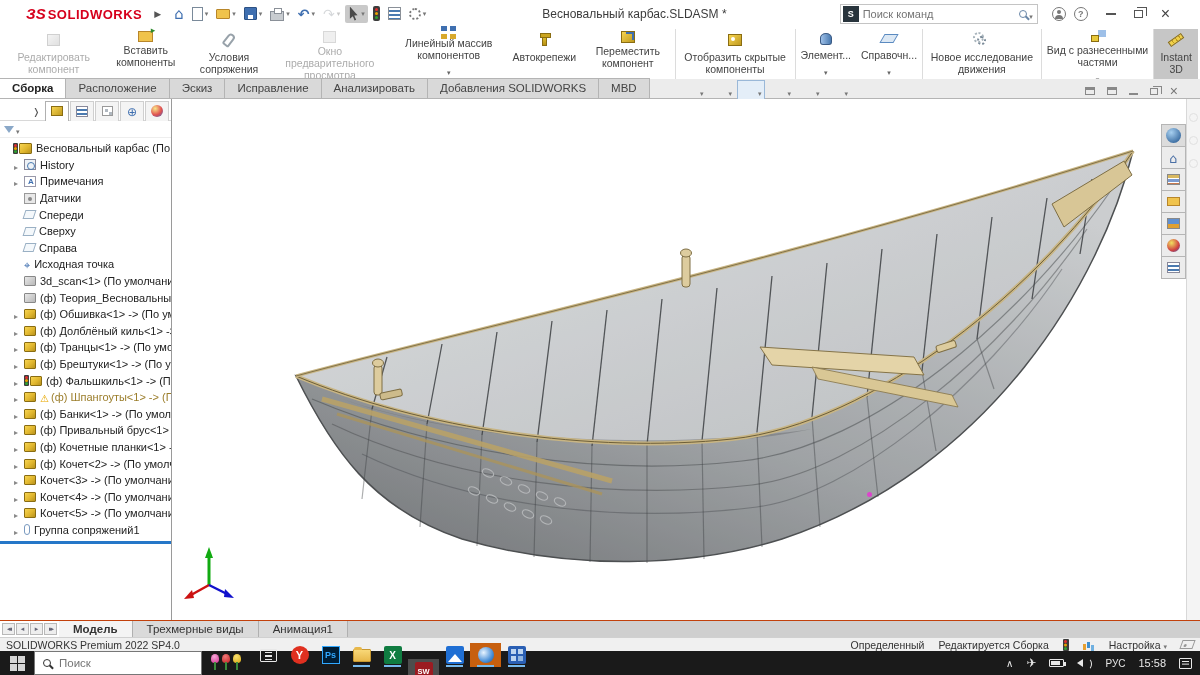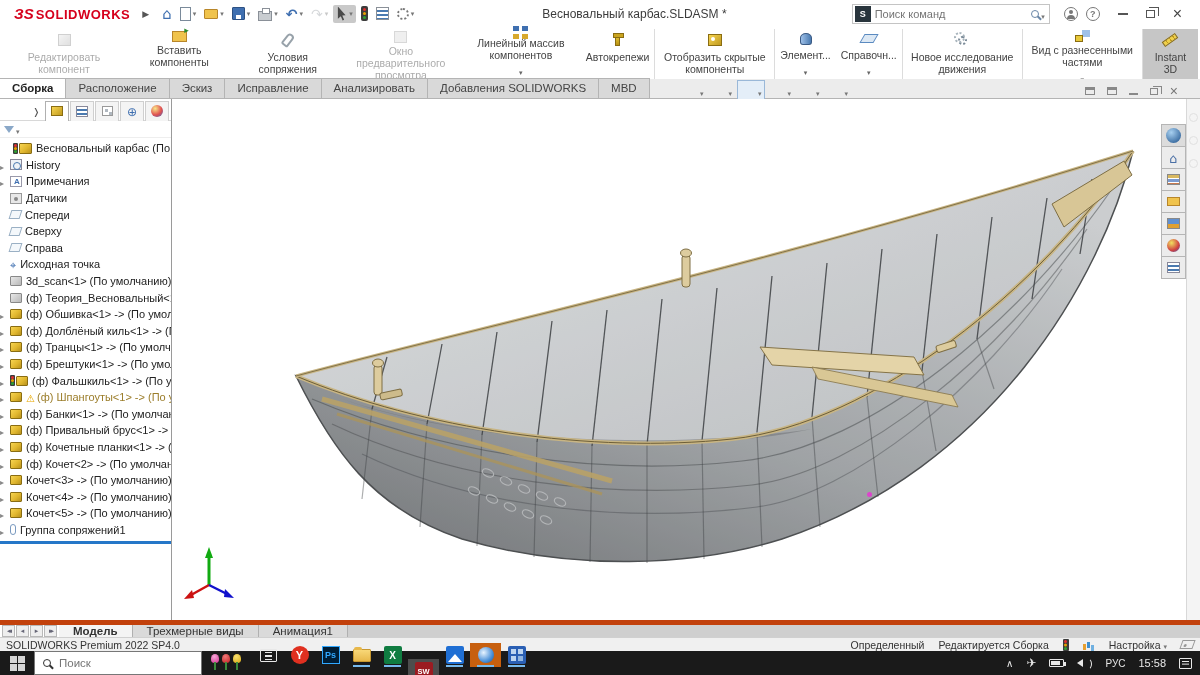--- a/index.html
+++ b/index.html
@@ -1,21 +1,21 @@
 <!DOCTYPE html>
 <html><head>
 <meta charset="utf-8">
 <style>
   * { box-sizing: border-box; margin: 0; padding: 0; }
   html,body { width:1200px; height:675px; overflow:hidden;
     font-family:"Liberation Sans", sans-serif; background:#fff; }
   .icf { font-family:"DejaVu Sans", sans-serif; }
 
   
-  .titlebar { height:27px; background:#fff; display:flex; align-items:center; padding:0 8px; }
+  .titlebar { height:27px; background:#fff; display:flex; align-items:center; padding:0 20px; }
   .logo { display:flex; align-items:baseline; gap:2px; margin-left:6px; }
   .logo .mark { color:#d6001c; font-weight:bold; font-style:italic; font-size:15px; }
   .logo .word { color:#d6001c; font-weight:bold; font-size:13px; letter-spacing:.5px; }
   .logo-arrow { color:#555; font-size:9px; margin:0 10px 0 12px; }
   .qa { display:flex; align-items:center; gap:2px; }
   .qa-item { display:flex; align-items:center; padding:2px 3px; border-radius:2px; }
   .qa-item.selq { background:#c9c9c9; }
   .qa-item.disq { opacity:.4; }
   .dd::after { content:"▾"; font-family:"DejaVu Sans",sans-serif; font-size:7px; color:#777; margin-left:2px; }
   .ic { display:inline-block; position:relative; }
@@ -119,21 +119,21 @@
   .pt-config { width:11px; height:10px; border:1px solid #999; background:#fff; position:relative; }
   .pt-config::before { content:""; position:absolute; left:2px; top:2px; width:3px; height:3px; background:#b0b8c0; box-shadow:4px 3px 0 #b0b8c0; }
   .pt-target::before { content:"⊕"; font-family:"DejaVu Sans",sans-serif; font-size:12px; color:#3f6fb0; }
   .pt-sphere { width:12px; height:12px; border-radius:50%; background:radial-gradient(circle at 35% 30%,#f8e888,#e05050 55%,#3868c8); }
   .panel-expand { margin-left:auto; margin-right:4px; color:#555; font-size:11px; }
   .panel-expand::before { content:"❭"; font-family:"DejaVu Sans",sans-serif; font-size:9px; }
   .filter-row { height:17px; display:flex; align-items:center; padding-left:4px; gap:2px; border-bottom:1px solid #eee; }
   .funnel { width:0; height:0; border-left:5px solid transparent; border-right:5px solid transparent; border-top:7px solid #8aa8c8; }
   .filter-dd::before { content:"▾"; font-family:"DejaVu Sans",sans-serif; font-size:7px; color:#777; }
   .tree { padding-top:2px; }
-  .tree-row { height:16.6px; display:flex; align-items:center; white-space:nowrap; overflow:hidden; }
+  .tree-row { height:16.6px; display:flex; align-items:center; white-space:nowrap; overflow:hidden; padding-left:14px; }
   .tree-row.rootrow { padding-left:3px; }
   .tw { width:10px; flex:0 0 10px; }
   .arrow::before { content:"▸"; font-family:"DejaVu Sans",sans-serif; font-size:8px; color:#888; }
   .ticon { flex:0 0 auto; margin-right:4px; display:inline-block; position:relative; }
   .tlabel { font-size:11px; color:#222; }
   .tree-row.warn .tlabel { color:#9b7d2a; }
   .warnico::before { content:"⚠"; font-family:"DejaVu Sans",sans-serif; font-size:10px; color:#e8a800; margin-right:2px; }
   .mini-traffic { width:5px; height:11px; background:#3c3c3c; border-radius:1px; position:relative; flex:0 0 auto; margin-right:1px; }
   .mini-traffic::before { content:""; position:absolute; left:1px; top:1px; width:3px; height:3px; border-radius:50%;
     background:#e03030; box-shadow:0 3px 0 #e8a000, 0 6px 0 #30a030; }
@@ -163,21 +163,21 @@
     linear-gradient(180deg,#d8b860 0 3px,#fff 3px 4px,#7a9ad0 4px 7px,#fff 7px 8px,#c87a50 8px 11px); }
   .tp-explorer { width:13px; height:9px; background:#f0c34c; border:1px solid #b8862a; }
   .tp-palette { width:13px; height:11px; border:1px solid #888; background:linear-gradient(180deg,#6090d0 0 5px,#e0a030 5px 11px); }
   .tp-appearances { width:13px; height:13px; border-radius:50%; background:radial-gradient(circle at 35% 30%,#f0e060,#d04040 60%,#3060c0); }
   .tp-props { width:13px; height:11px; border:1px solid #889; background:repeating-linear-gradient(180deg,#fff 0 2px,#4a7ab0 2px 4px); }
   .vscroll { position:absolute; right:0; top:0; width:14px; height:100%; background:#f4f4f4; border-left:1px solid #d8d8d8; }
   .vscroll i { display:block; width:9px; height:9px; border:1px solid #e0e0e0; border-radius:50%; margin:14px auto 0 auto; }
   .note-dot { position:absolute; width:5px; height:5px; border-radius:50%; left:695px; top:393px; }
 
   
-  .bottomtabs { height:17px; display:flex; align-items:stretch; background:#cfcfcf; border-top:5px solid #c2410c; }
+  .bottomtabs { height:17px; display:flex; align-items:stretch; background:#cfcfcf; border-top:1px solid #c2410c; }
   .bnav { display:flex; align-items:center; background:#fff; padding:0 2px; gap:1px; }
   .bnav span { width:13px; height:12px; border:1px solid #b8b8b8; background:#eee; font-size:7px; color:#667;
     display:flex; align-items:center; justify-content:center; font-family:"DejaVu Sans",sans-serif; }
   .nv-a::before { content:"◂◂"; letter-spacing:-2px; }
   .nv-b::before { content:"◂"; }
   .nv-c::before { content:"▸"; }
   .nv-d::before { content:"▸▸"; letter-spacing:-2px; }
   .btab { font-size:11.5px; color:#333; padding:0 14px; display:flex; align-items:center; background:#dadada; border-right:1px solid #b0b0b0; }
   .btab.on { background:#f4f4f4; font-weight:bold; }
 
@@ -351,20 +351,27 @@
       <span class="rb-label">Линейный массив компонентов</span>
       <span class="rb-dd"></span>
     </div>
     <div class="rb">
       <span class="ribbon-ic">
         <span class="ic ri-fasteners"></span>
       </span>
       <span class="rb-label">Автокрепежи</span>
 
     </div>
+    <div class="rb">
+      <span class="ribbon-ic">
+        <span class="ic ri-move"></span>
+      </span>
+      <span class="rb-label">Переместить компонент</span>
+      <span class="rb-dd"></span>
+    </div>
     <div class="rb sep">
       <span class="ribbon-ic">
         <span class="ic ri-showhidden"></span>
       </span>
       <span class="rb-label">Отобразить скрытые компоненты</span>
 
     </div>
     <div class="rb sep">
       <span class="ribbon-ic">
         <span class="ic ri-features"></span>

